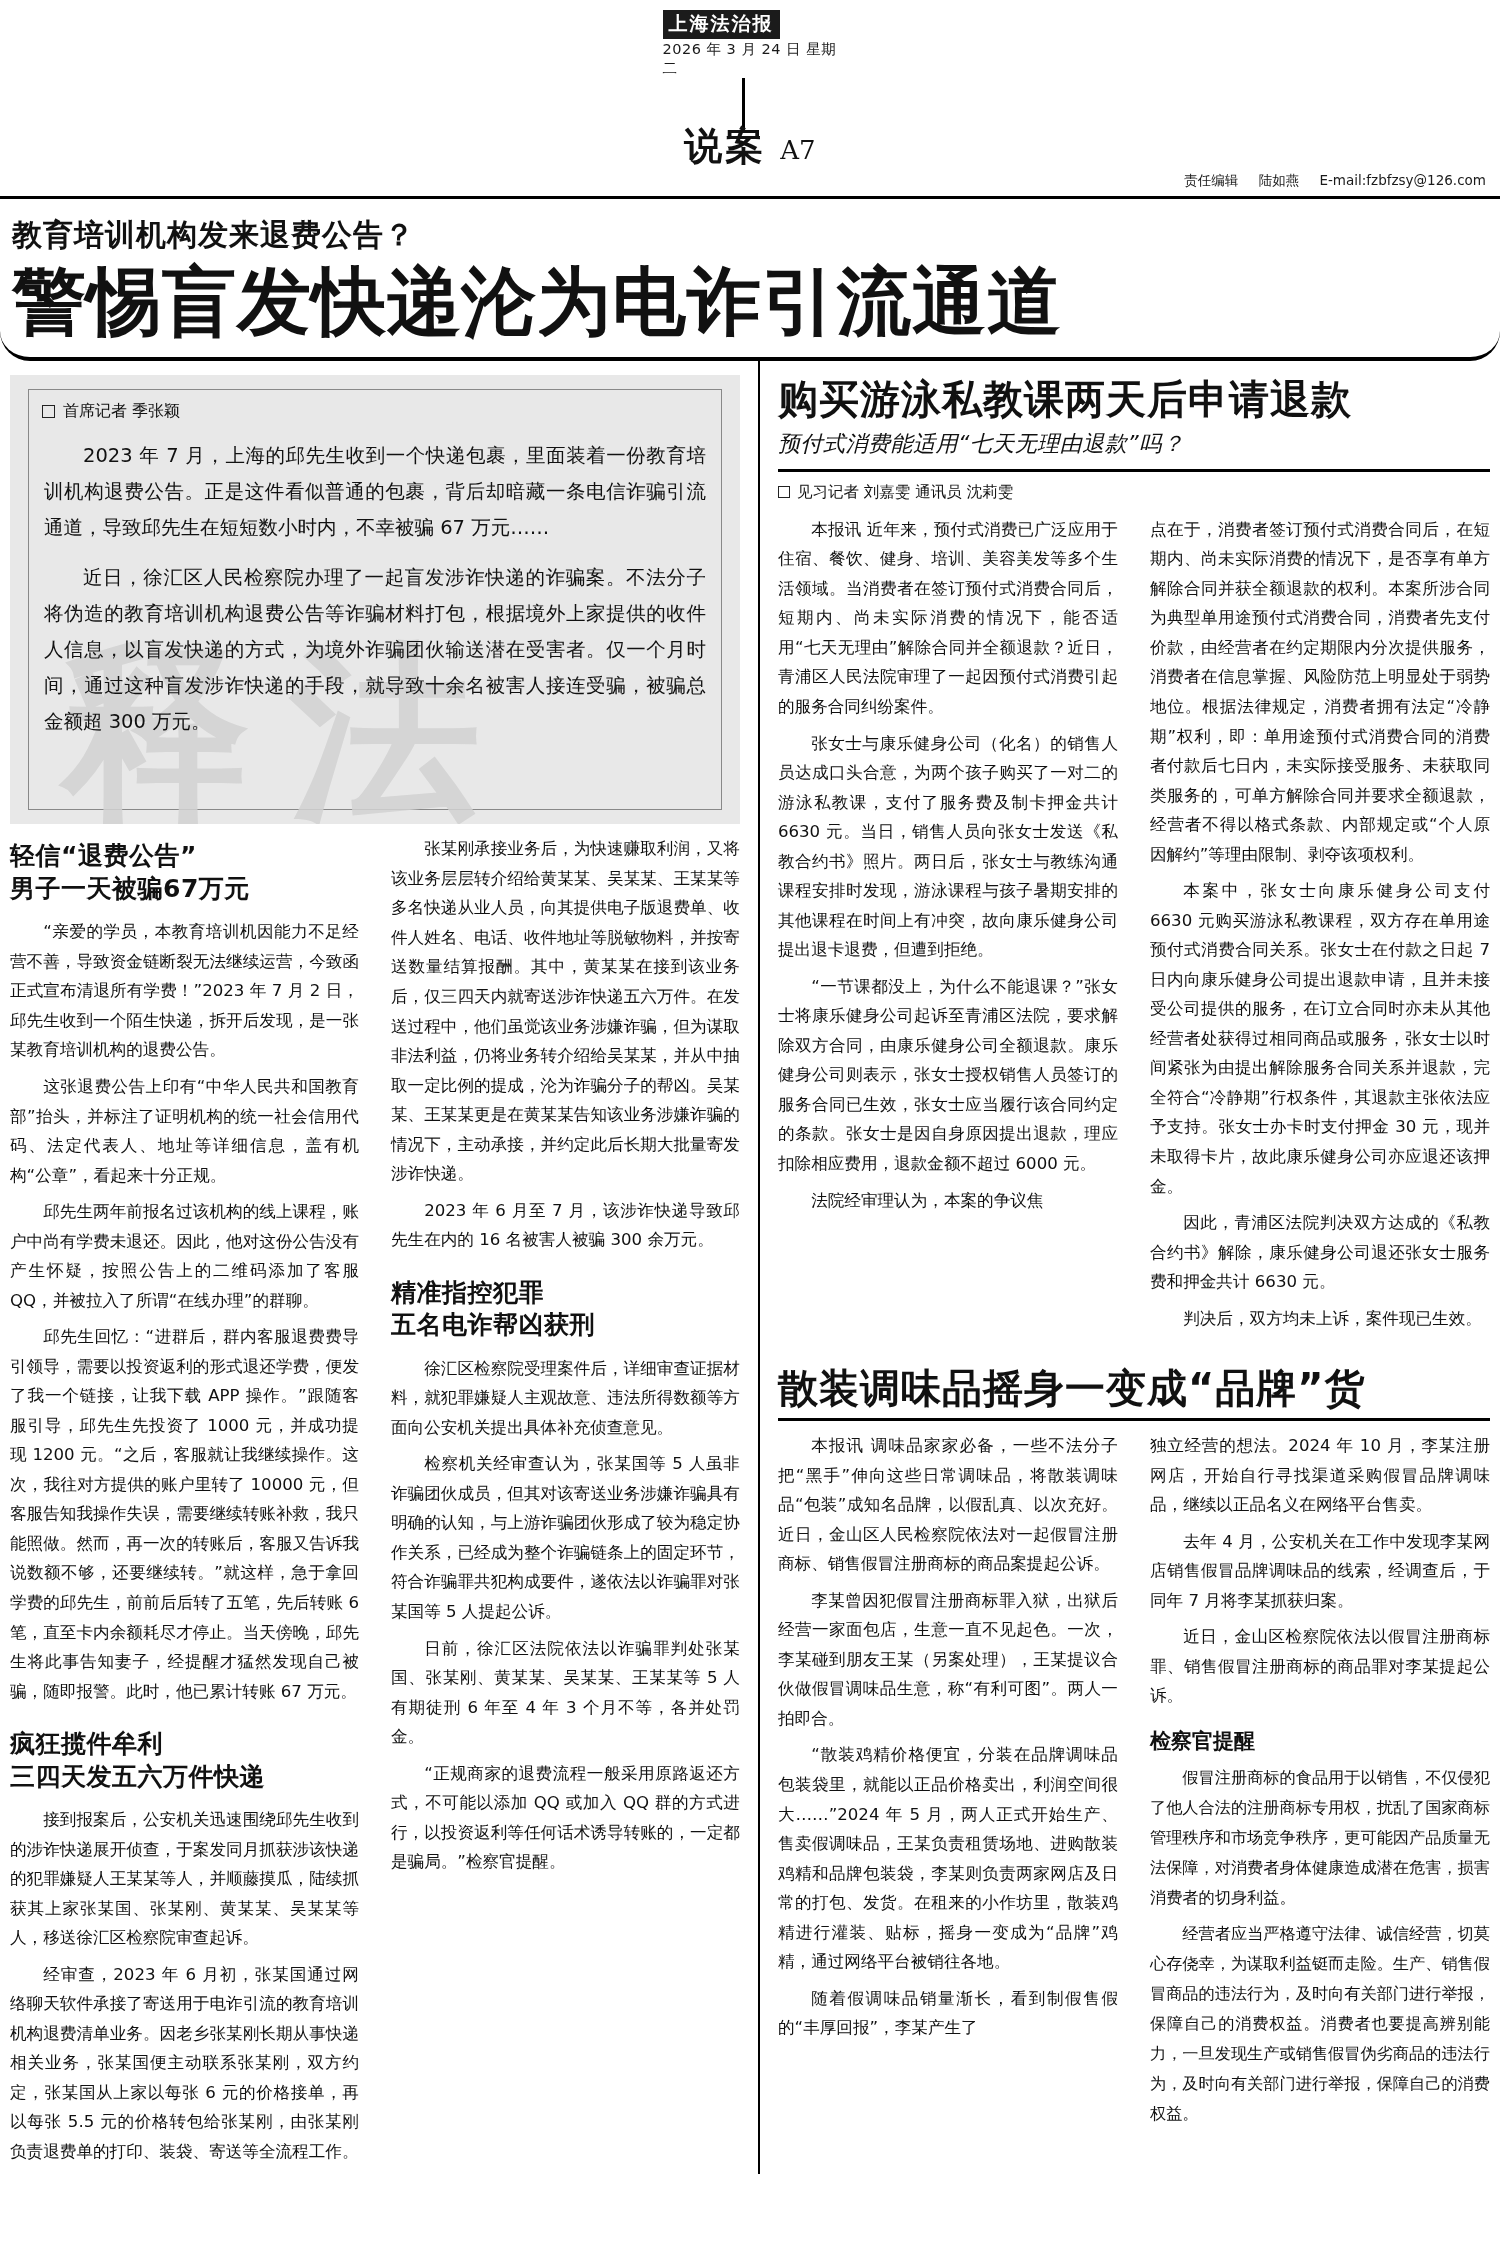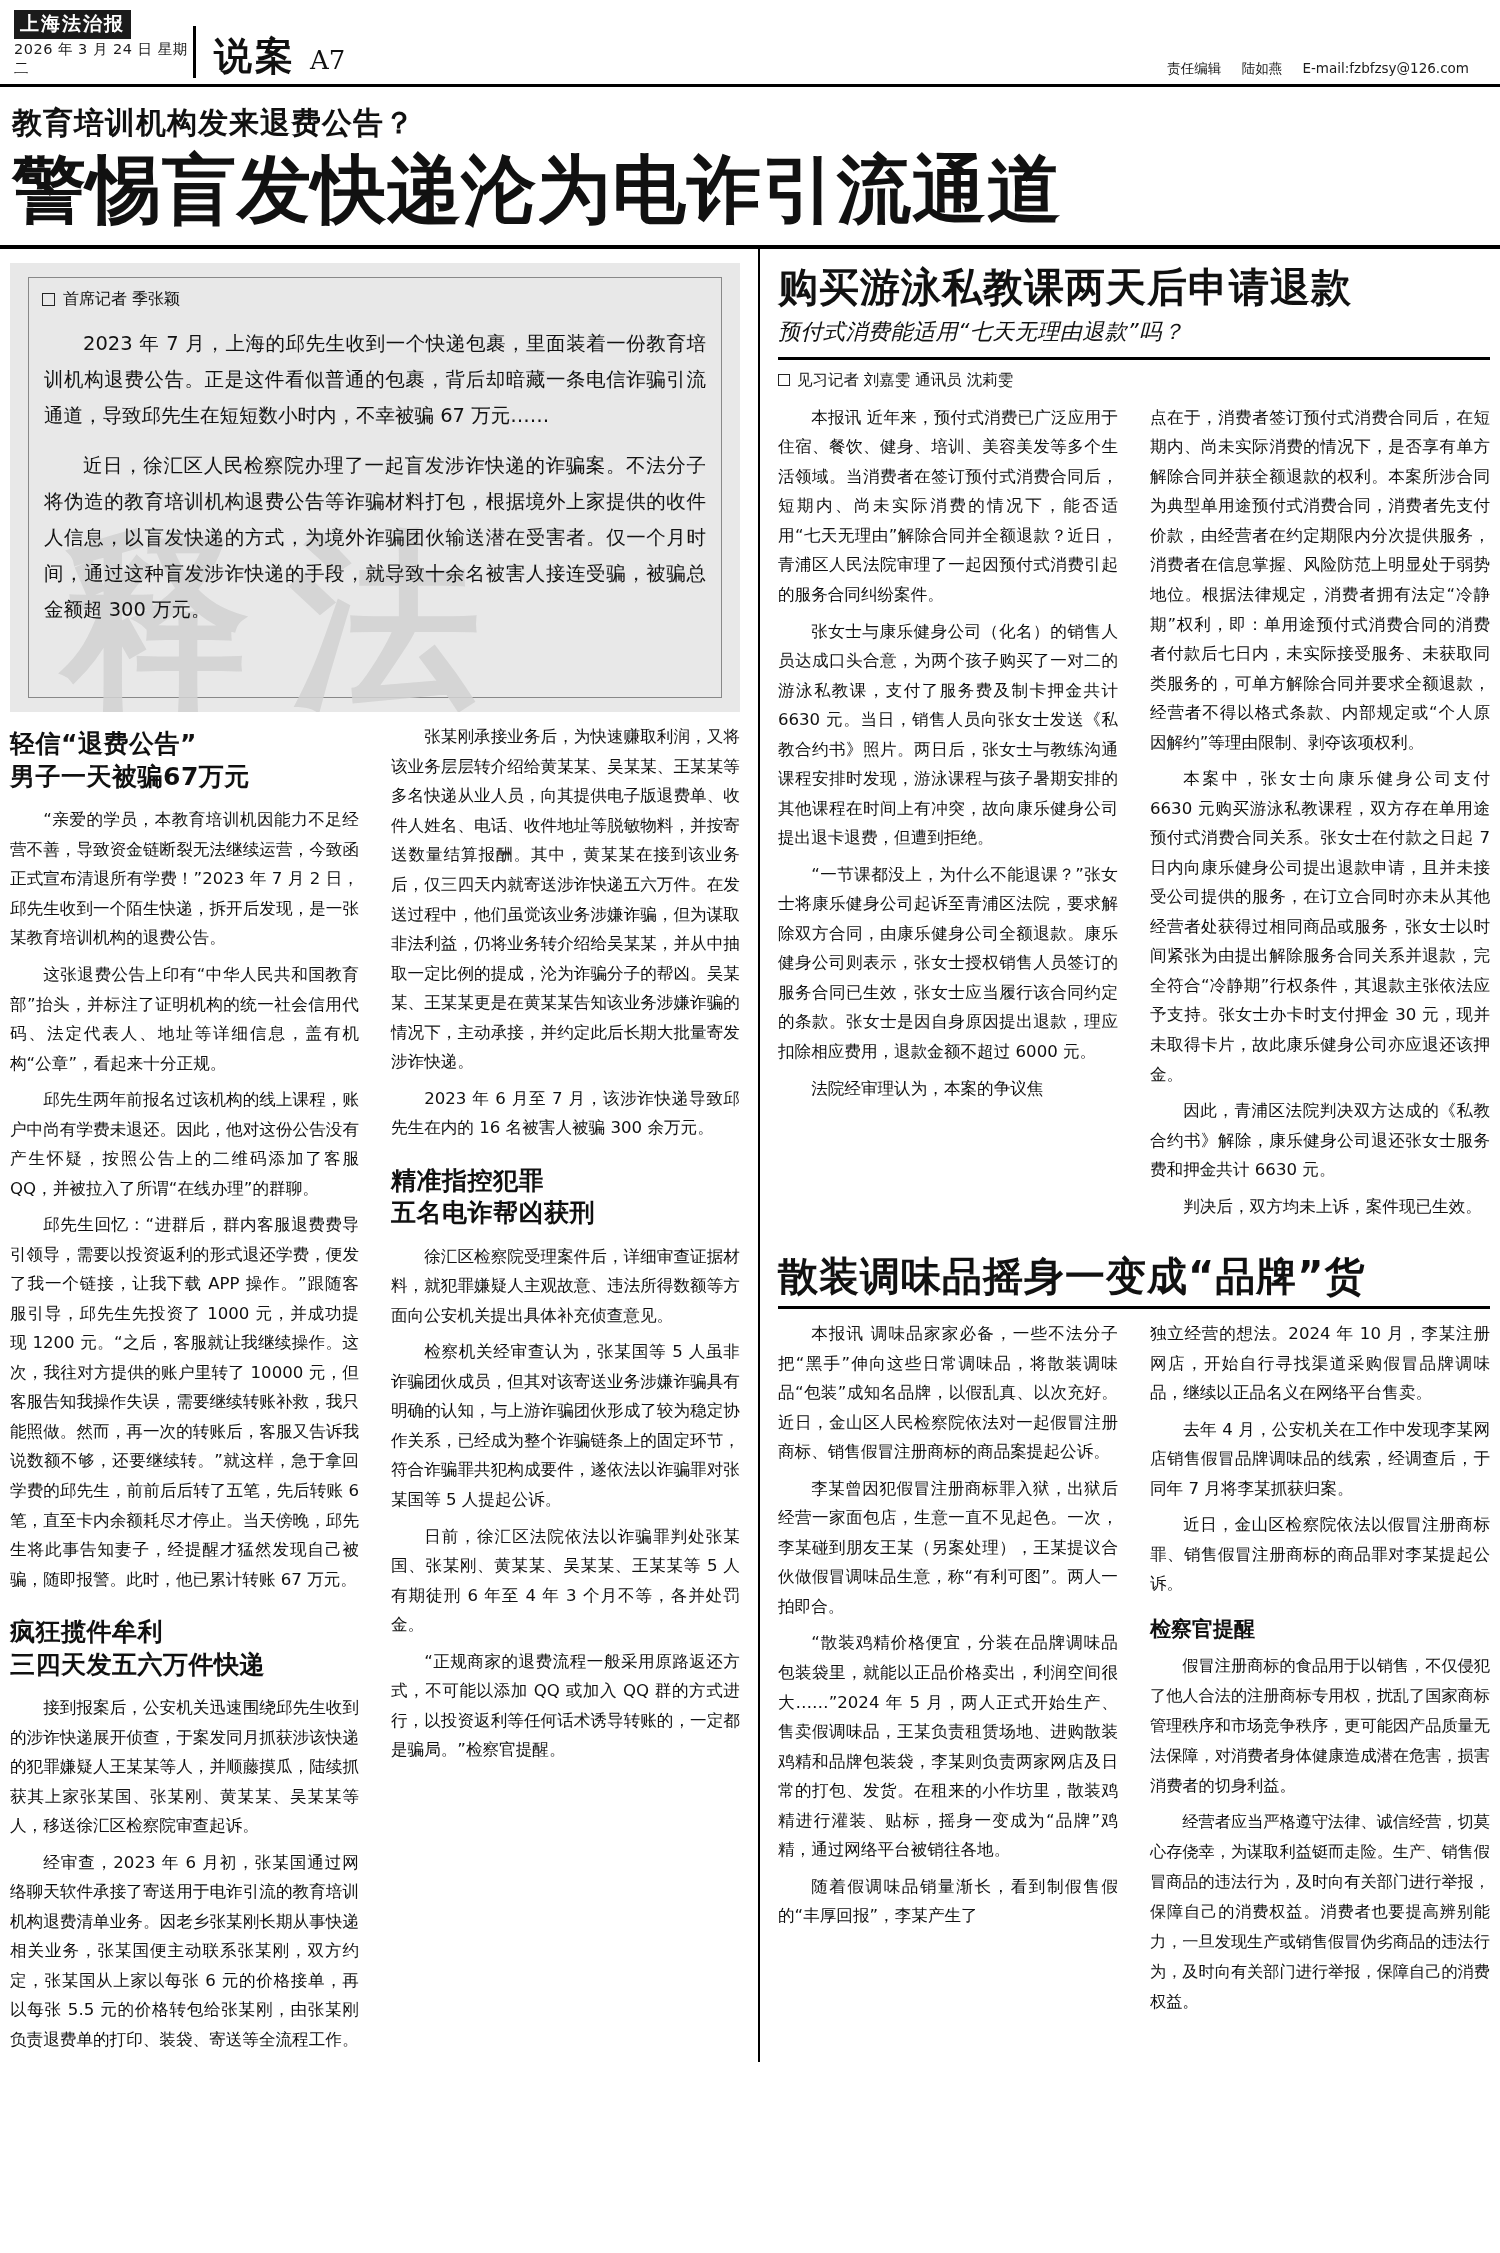--- a/index.html
+++ b/index.html
@@ -13,24 +13,25 @@
     width:1500px;
     min-height:2253px;
     position:relative;
     padding:0;
     box-sizing:border-box;
   }
 
   
   .masthead{
     display:flex;
-    align-items:flex-end;
-    padding:10px 31px 6px 14px;
+    align-items:center;
+    padding:10px 14px 6px 14px;
     border-bottom:3px solid #000;
     box-sizing:border-box;
+    flex-direction:column;
   }
   .mh-left{width:175px;}
   .mh-logo{
     background:#1b1b1b;
     color:#fff;
     font-weight:bold;
     font-size:19px;
     letter-spacing:2px;
     padding:4px 6px 5px 6px;
     display:inline-block;
@@ -70,20 +71,21 @@
     color:#1a1a1a;
     padding-top:4px;
     white-space:nowrap;
   }
   .mh-right .resp{margin-right:16px;}
 
   
   .headline-wrap{
     padding:16px 12px 4px 12px;
     border-bottom:4px solid #000;
+    border-radius:30px;
   }
   .kicker{
     font-size:30px;
     font-weight:bold;
     letter-spacing:1px;
     margin-bottom:4px;
   }
   .main-head{
     font-size:74px;
     font-weight:bold;

